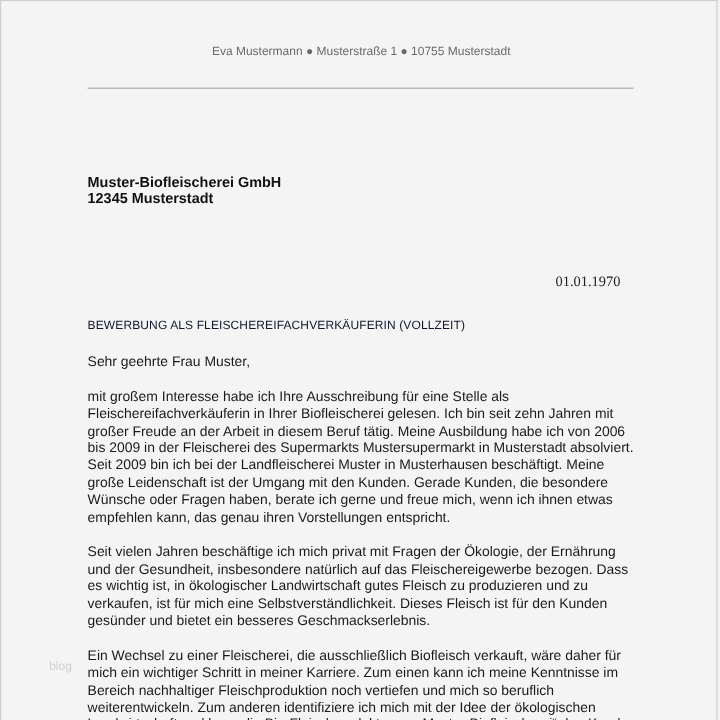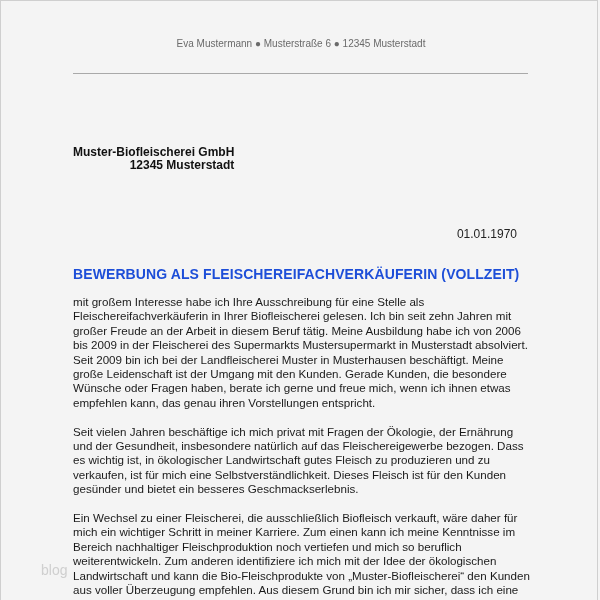--- a/index.html
+++ b/index.html
@@ -47,80 +47,80 @@
       border-top: 1px solid #a9a9a9;
     }
     .recipient {
       position: absolute;
       left: 72px;
       top: 145px;
       font-weight: bold;
       font-size: 12px;
       line-height: 13px;
       color: #111;
-      text-align: right;
     }
     .date {
       position: absolute;
       right: 80px;
       top: 226px;
       font-size: 12px;
       color: #222;
+      font-family: Liberation Serif, serif;
     }
     .subject {
       position: absolute;
       left: 72px;
       top: 265px;
-      font-weight: bold;
-      font-size: 14px;
+      font-weight: normal;
+      font-size: 10px;
       letter-spacing: 0.1px;
-      color: #1d4ed8;
+      color: #0f172a;
       white-space: nowrap;
     }
     .body-text {
       position: absolute;
       left: 72px;
       top: 294px;
       width: 460px;
       font-size: 11.6px;
       line-height: 14.4px;
       color: #1a1a1a;
     }
     .body-text p {
       margin: 0 0 14.4px 0;
     }
     .watermark {
       position: absolute;
       left: 40px;
       top: 549px;
-      font-size: 14px;
+      font-size: 10px;
       color: #cfcfcf;
-      margin-top: 12px;
     }
   </style>
 </head>
 <body>
 
 <div class="page">
 
   <div class="sender">
-    <div class="sender-line">Eva Mustermann ● Musterstraße 6 ● 12345 Musterstadt</div>
+    <div class="sender-line">Eva Mustermann ● Musterstraße 1 ● 10755 Musterstadt</div>
   </div>
 
   <div class="rule"></div>
 
   <div class="recipient">
     <div>Muster-Biofleischerei GmbH</div>
     <div>12345 Musterstadt</div>
   </div>
 
   <div class="date">01.01.1970</div>
 
   <div class="subject">BEWERBUNG ALS FLEISCHEREIFACHVERKÄUFERIN (VOLLZEIT)</div>
 
   <div class="body-text">
+    <p>Sehr geehrte Frau Muster,</p>
     <p>mit großem Interesse habe ich Ihre Ausschreibung für eine Stelle als Fleischereifachverkäuferin in Ihrer Biofleischerei gelesen. Ich bin seit zehn Jahren mit großer Freude an der Arbeit in diesem Beruf tätig. Meine Ausbildung habe ich von 2006 bis 2009 in der Fleischerei des Supermarkts Mustersupermarkt in Musterstadt absolviert. Seit 2009 bin ich bei der Landfleischerei Muster in Musterhausen beschäftigt. Meine große Leidenschaft ist der Umgang mit den Kunden. Gerade Kunden, die besondere Wünsche oder Fragen haben, berate ich gerne und freue mich, wenn ich ihnen etwas empfehlen kann, das genau ihren Vorstellungen entspricht.</p>
     <p>Seit vielen Jahren beschäftige ich mich privat mit Fragen der Ökologie, der Ernährung und der Gesundheit, insbesondere natürlich auf das Fleischereigewerbe bezogen. Dass es wichtig ist, in ökologischer Landwirtschaft gutes Fleisch zu produzieren und zu verkaufen, ist für mich eine Selbstverständlichkeit. Dieses Fleisch ist für den Kunden gesünder und bietet ein besseres Geschmackserlebnis.</p>
     <p>Ein Wechsel zu einer Fleischerei, die ausschließlich Biofleisch verkauft, wäre daher für mich ein wichtiger Schritt in meiner Karriere. Zum einen kann ich meine Kenntnisse im Bereich nachhaltiger Fleischproduktion noch vertiefen und mich so beruflich weiterentwickeln. Zum anderen identifiziere ich mich mit der Idee der ökologischen Landwirtschaft und kann die Bio-Fleischprodukte von „Muster-Biofleischerei“ den Kunden aus voller Überzeugung empfehlen. Aus diesem Grund bin ich mir sicher, dass ich eine wertvolle Bereicherung in Ihrem Team sein werde – in der Hoffnung, dass Sie diese Einschätzung teilen werden, verbleibe ich</p>
   </div>
 
   <div class="watermark">blog</div>
 </div>
 
 </body></html>

